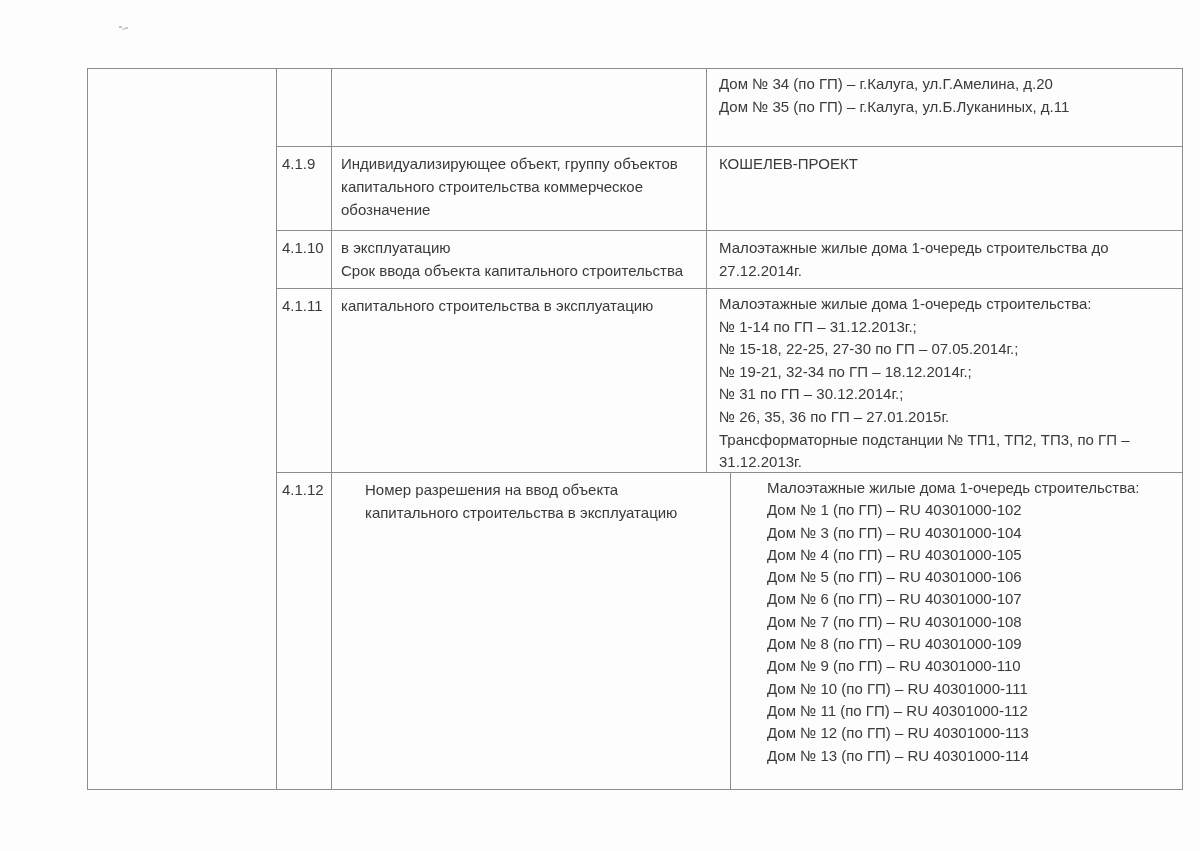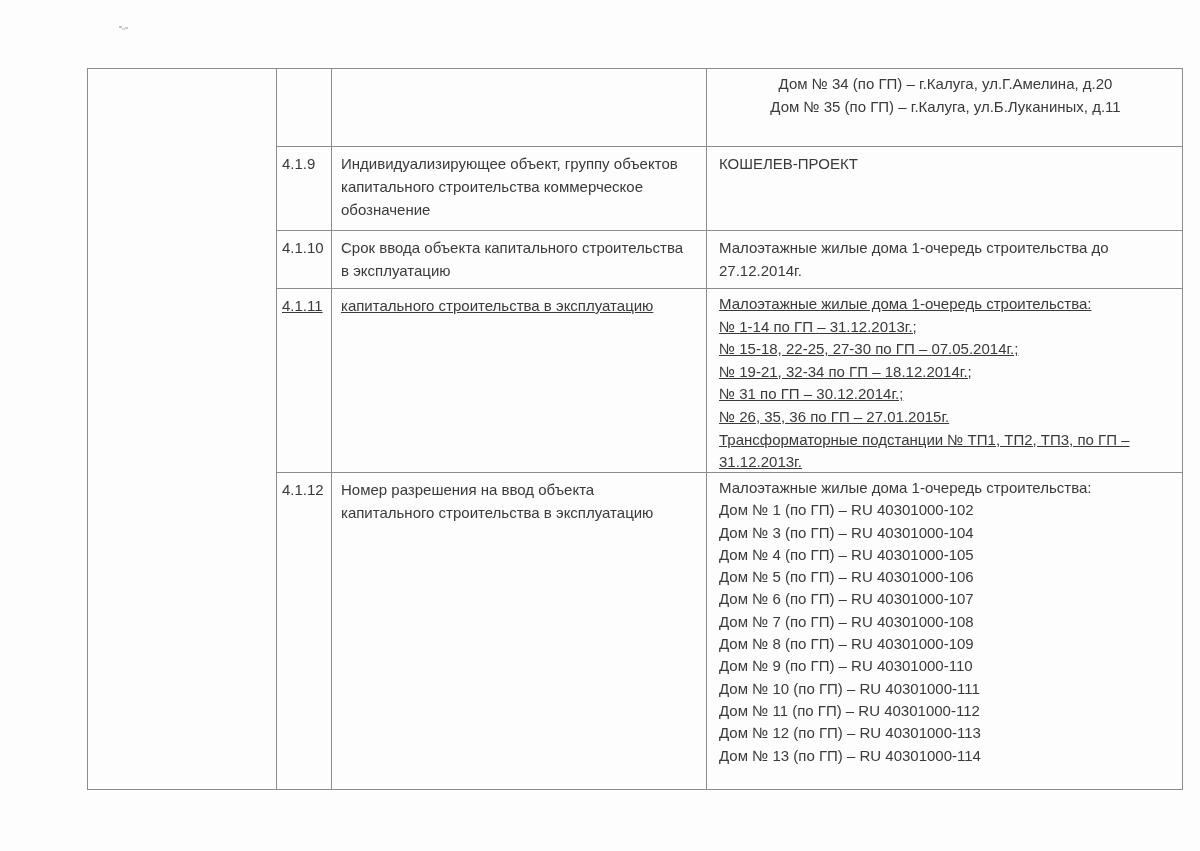--- a/index.html
+++ b/index.html
@@ -52,22 +52,22 @@
   }
   .row {
     display: flex;
     border-bottom: 1px solid #8c8c8c;
     box-sizing: border-box;
     min-height: 0;
   }
   .row.r0 { height: 78px; }
   .row.r1 { height: 84px; }
   .row.r2 { height: 58px; }
-  .row.r3 { height: 184px; text-decoration: underline; }
-  .row.r4 { flex: 1; border-bottom: none; }
+  .row.r3 { height: 184px; }
+  .row.r4 { flex: 1; border-bottom: none; gap: 24px; }
   .cell {
     box-sizing: border-box;
     font-size: 15px;
     line-height: 23px;
     overflow: hidden;
   }
   .cell.num {
     width: 55px;
     flex: 0 0 55px;
     border-right: 1px solid #8c8c8c;
@@ -77,21 +77,21 @@
     width: 375px;
     flex: 0 0 375px;
     border-right: 1px solid #8c8c8c;
     padding: 5px 8px 0 9px;
   }
   .cell.value {
     flex: 1;
     padding: 5px 10px 0 12px;
     min-width: 0;
   }
-  .r0 .cell { padding-top: 3px; text-align: center; }
+  .r0 .cell { padding-top: 3px; }
   .r3 .cell.value { line-height: 22.6px; padding-top: 4px; }
   .r4 .cell.value { line-height: 22.3px; padding-top: 4px; }
   .line { white-space: normal; }
 </style>
 </head>
 <body>
 
 <div class="page">
 
   <div class="speck"></div>
@@ -119,22 +119,22 @@
             <div class="line">обозначение</div>
           </div>
         <div class="cell value">
             <div class="line">КОШЕЛЕВ-ПРОЕКТ</div>
           </div>
       </div>
 
       <div class="row r2">
         <div class="cell num">4.1.10</div>
         <div class="cell label">
+            <div class="line">в эксплуатацию</div>
             <div class="line">Срок ввода объекта капитального строительства</div>
-            <div class="line">в эксплуатацию</div>
           </div>
         <div class="cell value">
             <div class="line">Малоэтажные жилые дома 1-очередь строительства до 27.12.2014г.</div>
           </div>
       </div>
 
       <div class="row r3">
         <div class="cell num">4.1.11</div>
         <div class="cell label">
             <div class="line">капитального строительства в эксплуатацию</div>

